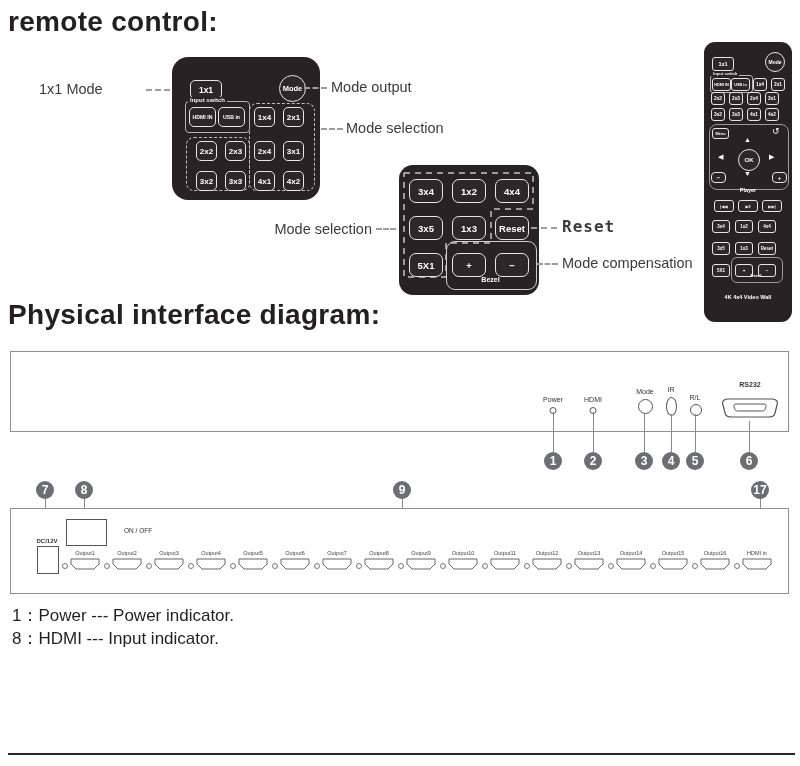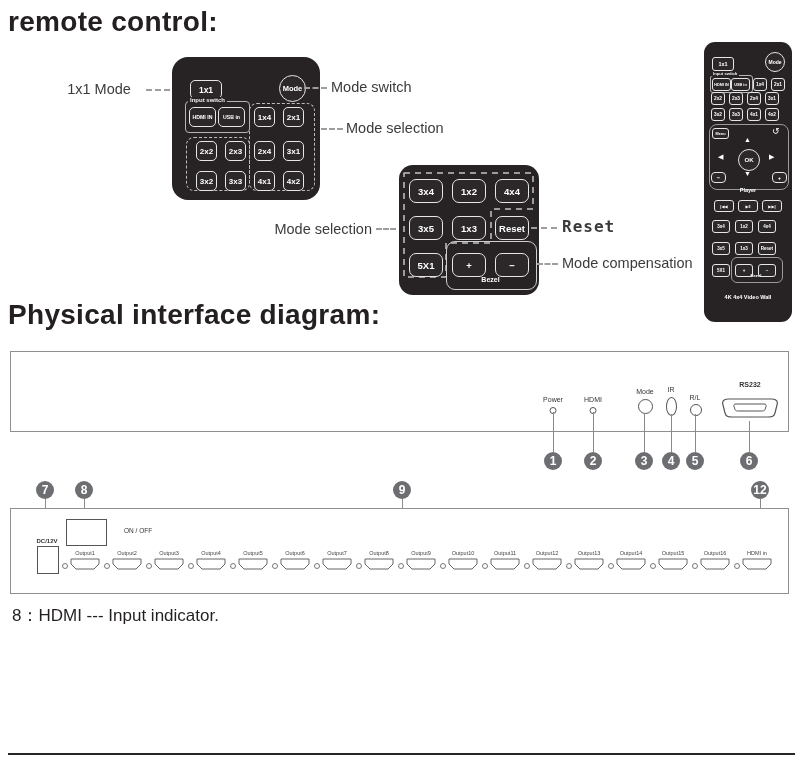--- a/index.html
+++ b/index.html
@@ -66,24 +66,24 @@
         <div class="kb g" style="height:18px;font-size:8px;">2x3</div>
         <div class="kb g" style="height:18px;font-size:8px;">2x4</div>
         <div class="kb g" style="height:18px;font-size:8px;">3x1</div>
         <div class="kb g" style="height:18px;font-size:8px;">3x2</div>
         <div class="kb g" style="height:18px;font-size:8px;">3x3</div>
         <div class="kb g" style="height:18px;font-size:8px;">4x1</div>
         <div class="kb g" style="height:18px;font-size:8px;">4x2</div>
     </div>
   </div>
 
-  <div class="lbl" style="left:55px;top:81px;width:88px;text-align:center;">1x1 Mode</div>
+  <div class="lbl" style="left:39px;top:81px;width:88px;text-align:left;">1x1 Mode</div>
   <div class="dashline" style="left:146px;top:89px;width:24px;"></div>
   <div class="dashline" style="left:304px;top:87px;width:23px;"></div>
-  <div class="lbl" style="left:331px;top:79px;">Mode switch</div>
+  <div class="lbl" style="left:331px;top:79px;">Mode output</div>
   <div class="dashline" style="left:321px;top:128px;width:22px;"></div>
   <div class="lbl" style="left:346px;top:120px;">Mode selection</div>
 
   <div class="pad" style="left:399px;top:165px;width:140px;height:130px;border-radius:14px;">
     <svg style="position:absolute;left:0;top:0;" width="140" height="130" viewBox="0 0 140 130">
       <path d="M5,8 L134,8 L134,44 L92,44 L92,78 L47,78 L47,112 L5,112 Z" fill="none" stroke="#c4c4c4" stroke-width="1.5" stroke-dasharray="6 5" stroke-linejoin="round"></path>
     </svg>
     <div style="position:absolute;left:47px;top:76px;width:89px;height:47px;border:1px solid #cfcfcf;border-radius:9px;"></div>
     <div class="grid" style="left:10px;top:14px;grid-template-columns:repeat(3,34px);gap:13px 9px;">
       <div class="kb g" style="height:22px;font-size:9.5px;border-radius:7px;">3x4</div>
@@ -188,21 +188,21 @@
   <div class="callout" style="left:553px;top:461px;">1</div>
   <div class="callout" style="left:593px;top:461px;">2</div>
   <div class="callout" style="left:644px;top:461px;">3</div>
   <div class="callout" style="left:671px;top:461px;">4</div>
   <div class="callout" style="left:695px;top:461px;">5</div>
   <div class="callout" style="left:749px;top:461px;">6</div>
 
   <div class="callout" style="left:45px;top:490px;">7</div>
   <div class="callout" style="left:84px;top:490px;">8</div>
   <div class="callout" style="left:402px;top:490px;">9</div>
-  <div class="callout" style="left:760px;top:490px;">12</div>
+  <div class="callout" style="left:760px;top:490px;">17</div>
 
   <div class="vline" style="left:45px;top:499px;height:46px;"></div>
   <div class="vline" style="left:84px;top:499px;height:20px;"></div>
   <div class="vline" style="left:402px;top:499px;height:46px;"></div>
   <div class="vline" style="left:760px;top:499px;height:53px;"></div>
 
   <div class="panel" style="top:508px;height:86px;"></div>
 
   <div class="plabel" style="left:47px;top:538px;font-size:6px;font-weight:bold;">DC/12V</div>
   <div style="position:absolute;left:37px;top:546px;width:20px;height:26px;border:1px solid #555;"></div>
@@ -325,17 +325,18 @@
       <div class="port">
         <div class="screw"></div>
         <div class="port-label">HDMI in</div>
         <svg width="30" height="12" viewBox="0 0 30 12">
           <path d="M1,1 H29 V6 L24,11 H6 L1,6 Z" fill="#fff" stroke="#666" stroke-width="1"></path>
         </svg>
       </div>
   </div>
 
   <div class="legend">
+    <div>1：Power --- Power indicator.</div>
       <div>8：HDMI --- Input indicator.</div>
   </div>
 
   <div class="footer-line"></div>
 </div>
 
 </body></html>

